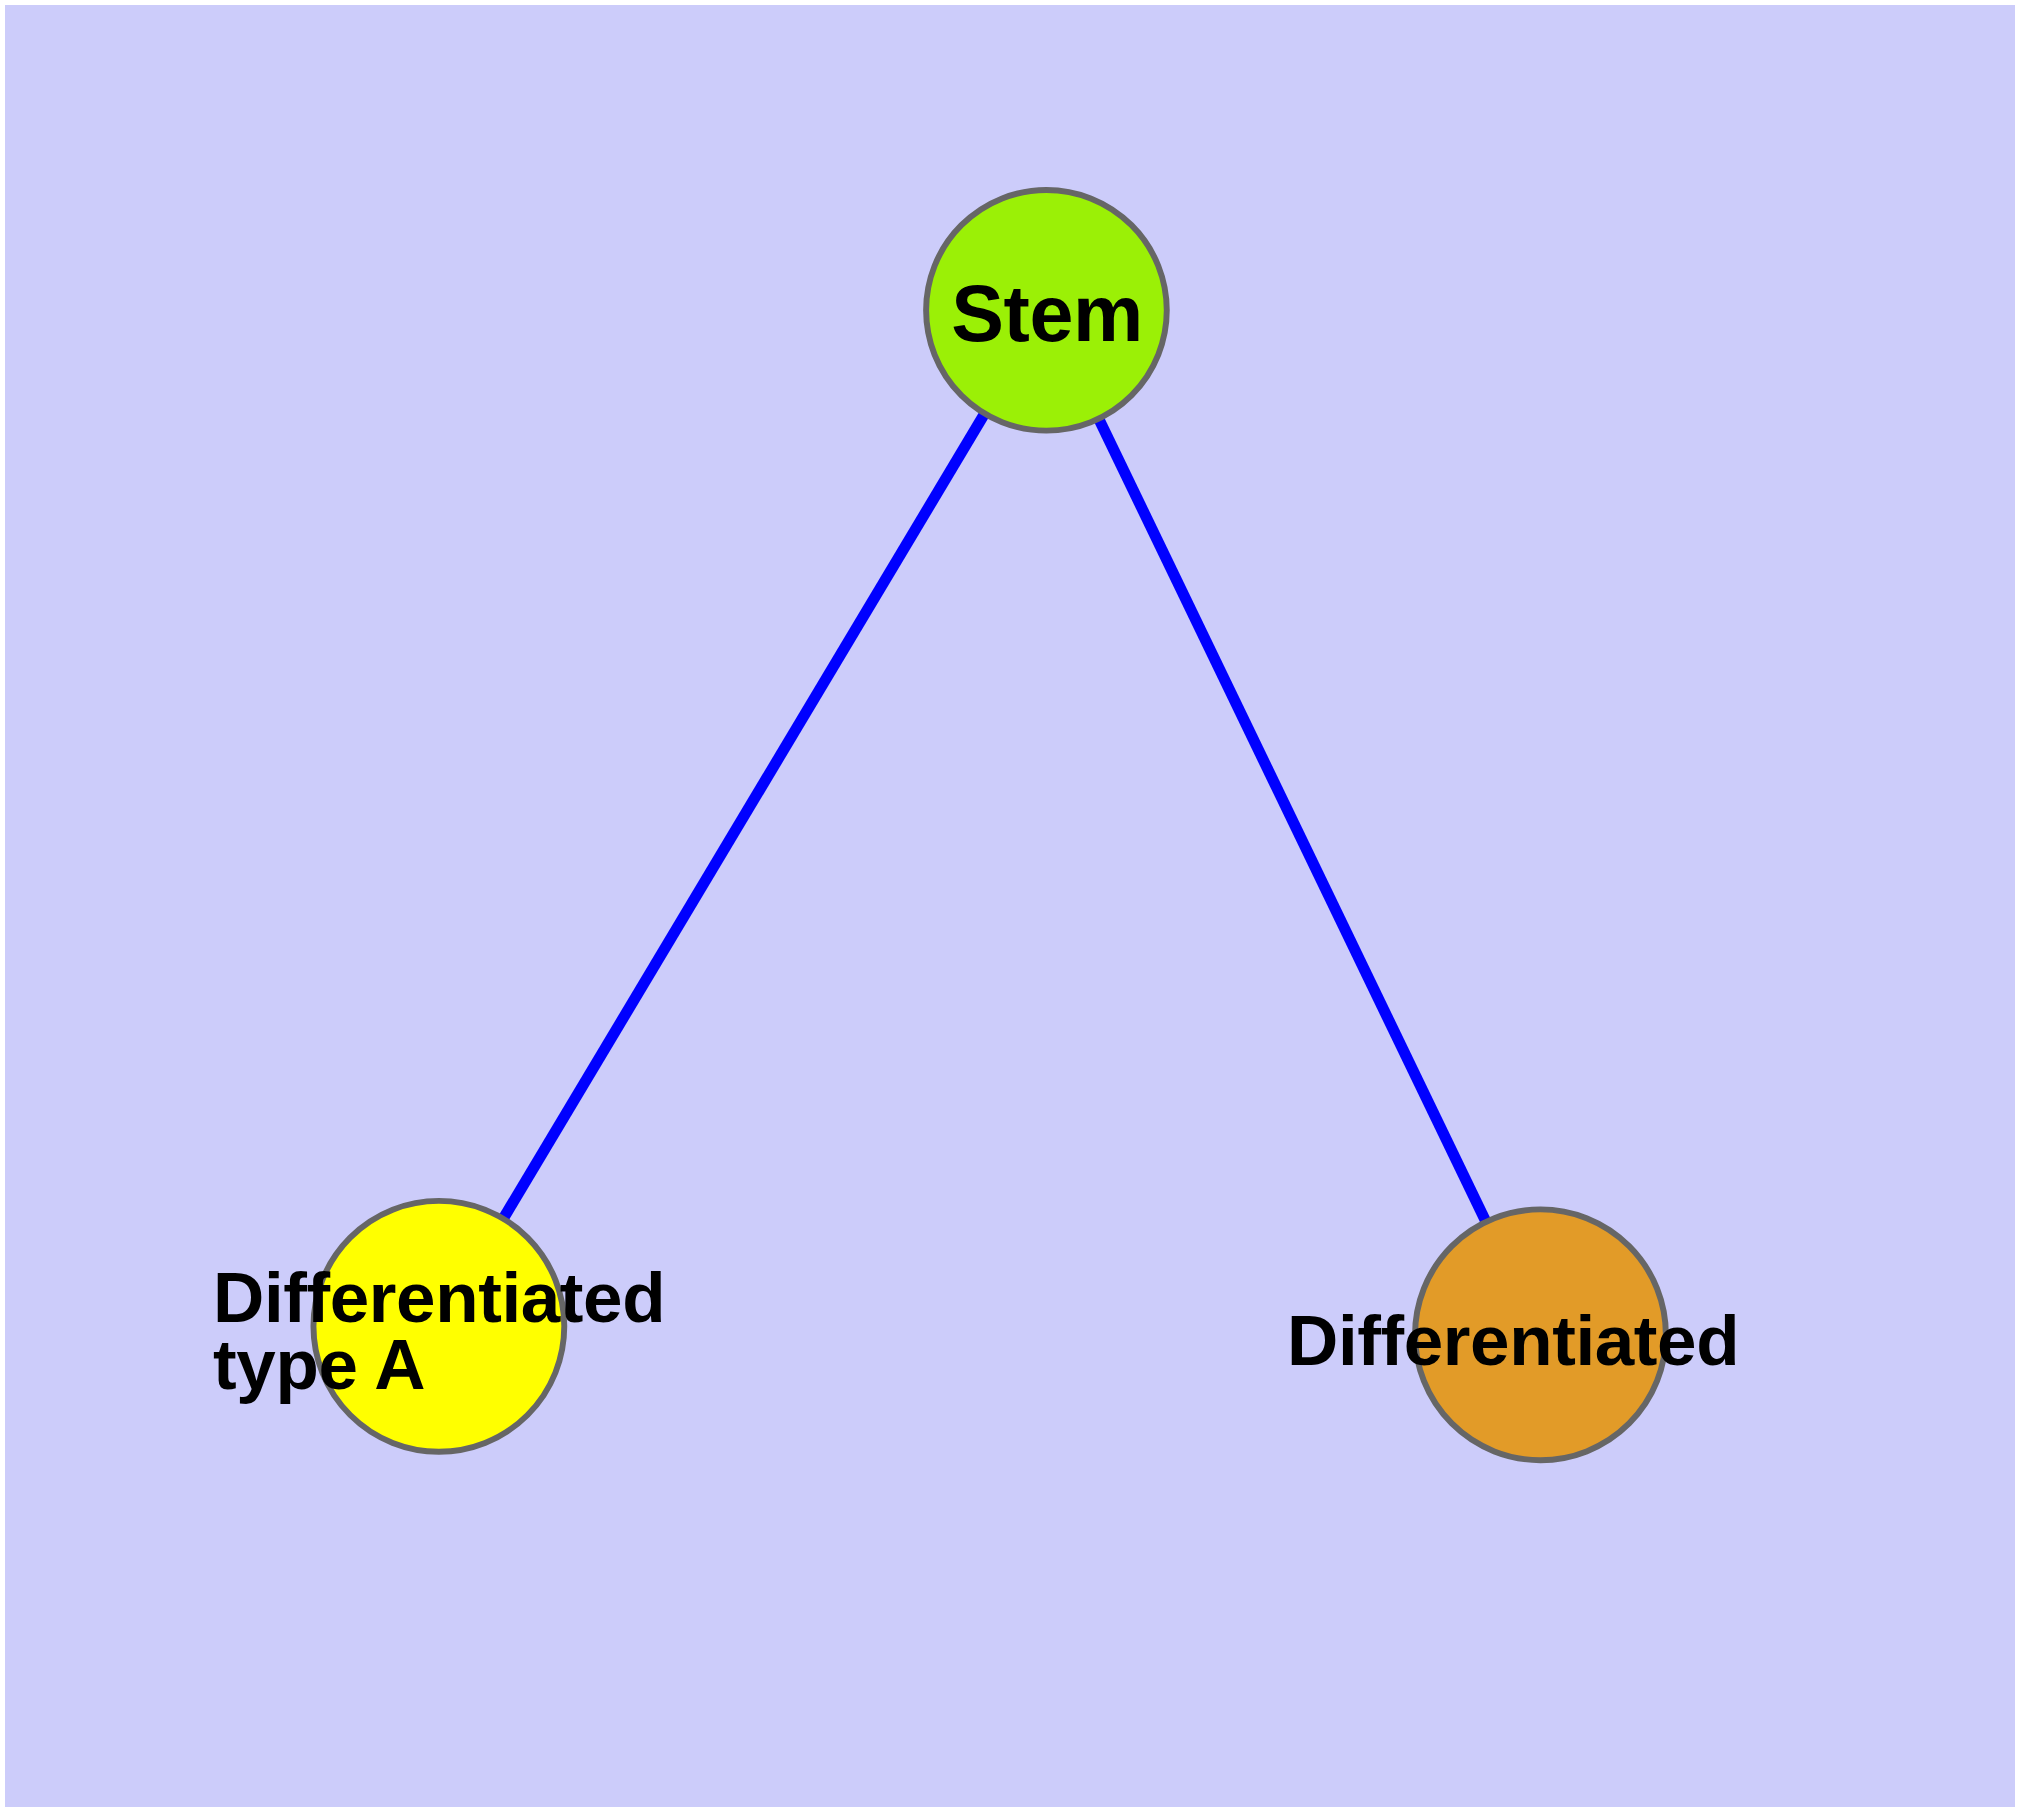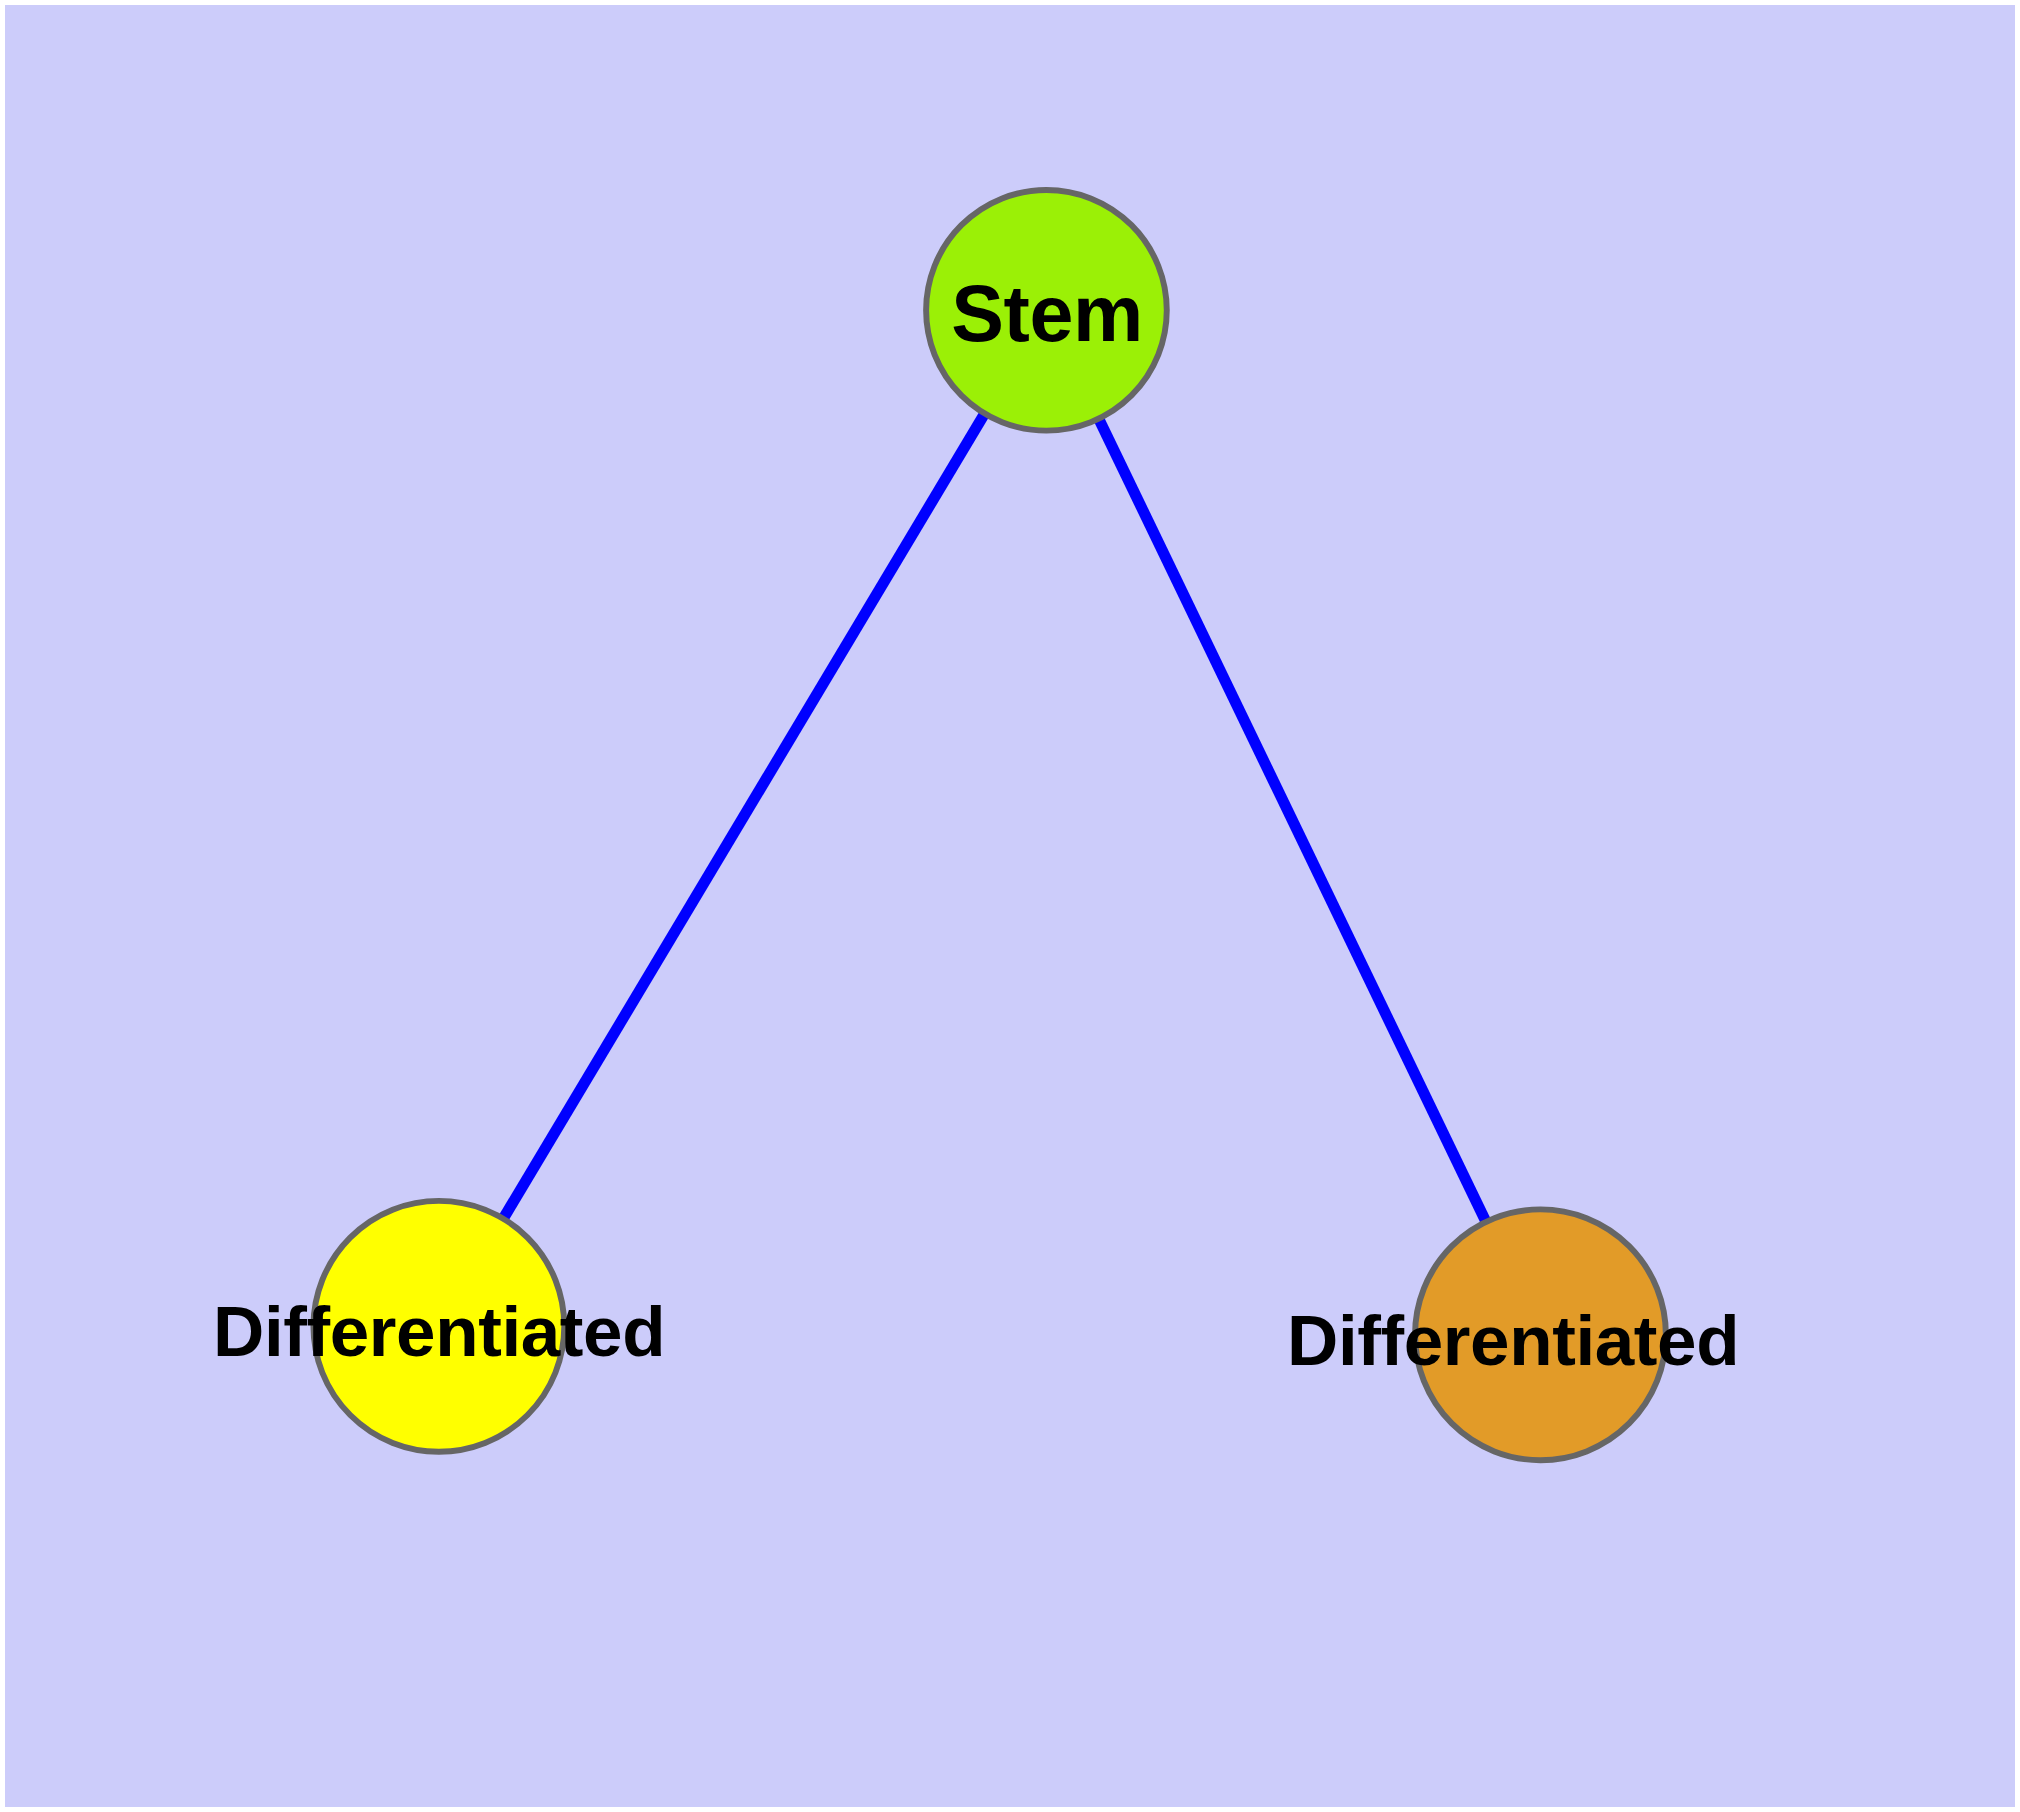--- a/index.html
+++ b/index.html
@@ -85,19 +85,19 @@
 
       <g>
         <circle cx="512" cy="1559" r="148" fill="#ffff00" stroke="#666666" stroke-width="7"></circle>
         <circle cx="1812" cy="1569" r="148" fill="#e29b28" stroke="#666666" stroke-width="7"></circle>
         <circle cx="1229" cy="360" r="142" fill="#9bf006" stroke="#666666" stroke-width="7"></circle>
       </g>
     </svg>
 
     <div class="node-label" id="label-stem"><span>Stem</span></div>
 
-    <div class="node-label" id="label-diff-a"><span>Differentiated</span><br></div>
+    <div class="node-label" id="label-diff-a"><span>Differentiated</span><br><span>type A</span></div>
 
     <div class="node-label" id="label-diff-b"><span>Differentiated</span><br></div>
 
   </div>
 </div>
 
 
 </body></html>

